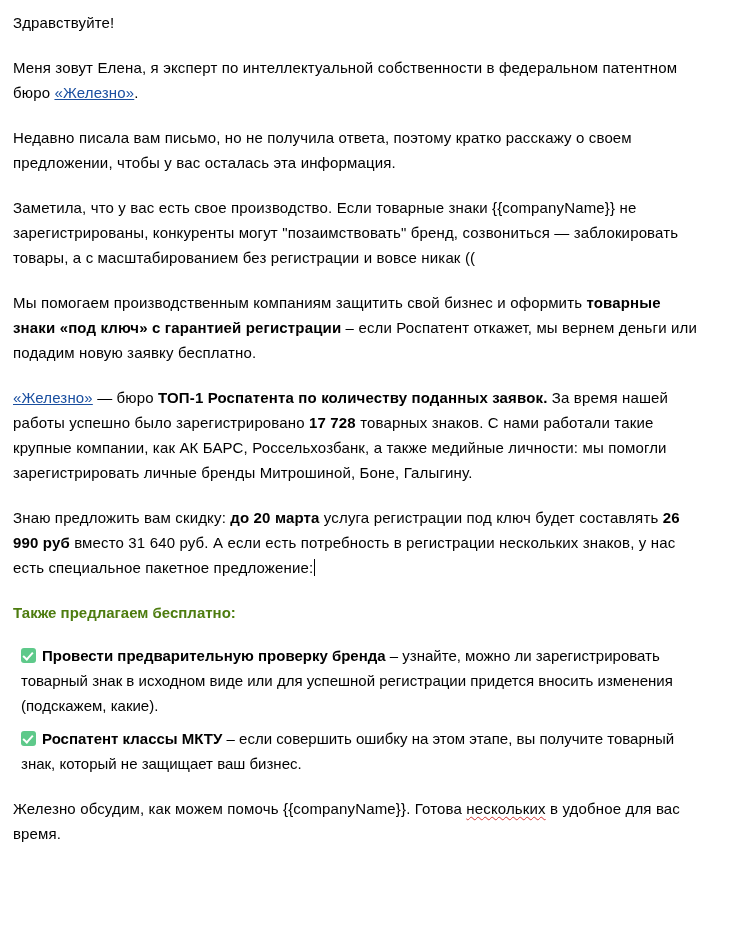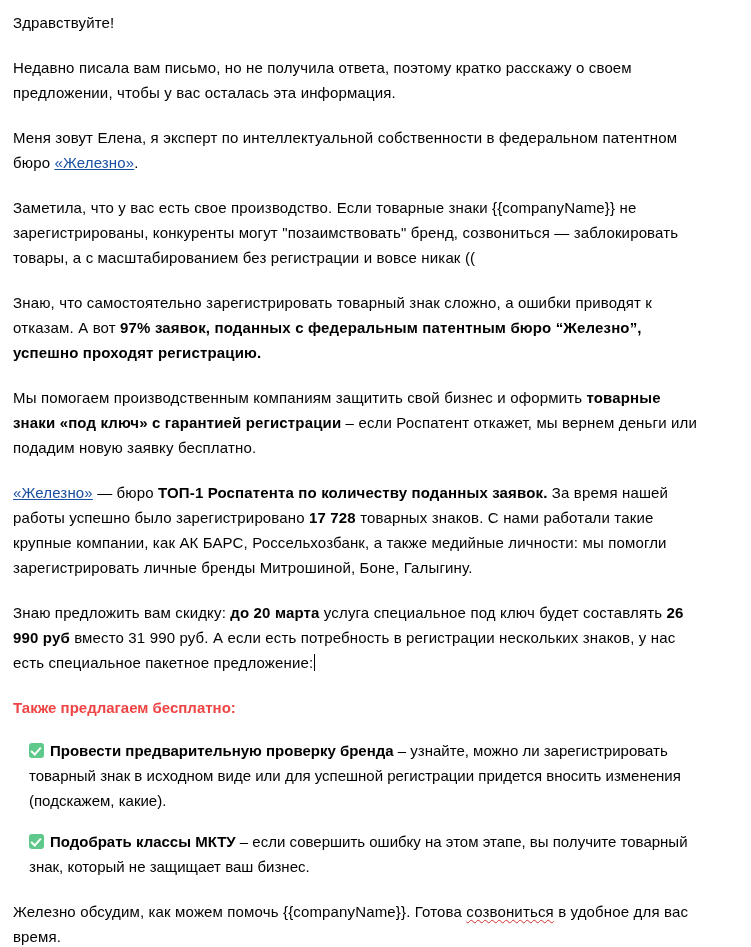--- a/index.html
+++ b/index.html
@@ -41,35 +41,35 @@
     color: #1a4fa0;
     text-decoration: underline;
     font-weight: normal;
   }
 
   .heading-line {
     margin: 16px 0 18px 0;
     font-size: 15px;
     line-height: 25px;
     font-weight: bold;
-    color: #ef4444;
+    color: #4d7c0f;
   }
 
   .bullet-list {
     margin: 0 0 20px 0;
     padding: 0;
     list-style: none;
   }
 
   .bullet-item {
     font-size: 15px;
     line-height: 25px;
     color: #000000;
     max-width: 690px;
-    margin: 16px;
+    margin: 8px;
   }
 
   .check-box {
     display: inline-block;
     width: 15px;
     height: 15px;
     border-radius: 3px;
     background: #5ec98a;
     position: relative;
     vertical-align: -2px;
@@ -106,52 +106,49 @@
 </style>
 </head>
 <body>
 
 <div class="email-body">
 
   <p class="para">
     <span>Здравствуйте!</span>
   </p>
 
-  <p class="para">Недавно писала вам письмо, но не получила ответа, поэтому кратко расскажу о своем предложении, чтобы у вас осталась эта информация.</p>
-
   <p class="para">
     <span>Меня зовут Елена, я эксперт по интеллектуальной собственности в федеральном патентном бюро </span><a class="inline-link" href="#">«Железно»</a><span>.</span>
   </p>
 
+  <p class="para">Недавно писала вам письмо, но не получила ответа, поэтому кратко расскажу о своем предложении, чтобы у вас осталась эта информация.</p>
+
   <p class="para">Заметила, что у вас есть свое производство. Если товарные знаки {{companyName}} не зарегистрированы, конкуренты могут "позаимствовать" бренд, созвониться — заблокировать товары, а с масштабированием без регистрации и вовсе никак ((</p>
 
-  <p class="para">
-    <span>Знаю, что самостоятельно зарегистрировать товарный знак сложно, а ошибки приводят к отказам. А вот </span><span class="bold">97% заявок, поданных с федеральным патентным бюро “Железно”, успешно проходят регистрацию.</span>
-  </p>
 
   <p class="para">
     <span>Мы помогаем производственным компаниям защитить свой бизнес и оформить </span><span class="bold">товарные знаки «под ключ» с гарантией регистрации</span><span> – если Роспатент откажет, мы вернем деньги или подадим новую заявку бесплатно.</span>
   </p>
 
   <p class="para">
     <a class="inline-link" href="#">«Железно»</a><span> — бюро </span><span class="bold">ТОП-1 Роспатента по количеству поданных заявок.</span><span> За время нашей работы успешно было зарегистрировано </span><span class="bold">17 728</span><span> товарных знаков. С нами работали такие крупные компании, как АК БАРС, Россельхозбанк, а также медийные личности: мы помогли зарегистрировать личные бренды Митрошиной, Боне, Галыгину.</span>
   </p>
 
   <p class="para">
-    <span>Знаю предложить вам скидку: </span><span class="bold">до 20 марта</span><span> услуга специальное под ключ будет составлять </span><span class="bold">26 990 руб</span><span> вместо 31 990 руб. А если есть потребность в регистрации нескольких знаков, у нас есть специальное пакетное предложение:</span><span class="caret"></span>
+    <span>Знаю предложить вам скидку: </span><span class="bold">до 20 марта</span><span> услуга регистрации под ключ будет составлять </span><span class="bold">26 990 руб</span><span> вместо 31 640 руб. А если есть потребность в регистрации нескольких знаков, у нас есть специальное пакетное предложение:</span><span class="caret"></span>
   </p>
 
   <p class="heading-line">Также предлагаем бесплатно:</p>
 
   <ul class="bullet-list">
     <li class="bullet-item">
       <span class="check-box"></span><span class="bold">Провести предварительную проверку бренда</span><span> – узнайте, можно ли зарегистрировать товарный знак в исходном виде или для успешной регистрации придется вносить изменения (подскажем, какие).</span>
     </li>
     <li class="bullet-item">
-      <span class="check-box"></span><span class="bold">Подобрать классы МКТУ</span><span> – если совершить ошибку на этом этапе, вы получите товарный знак, который не защищает ваш бизнес.</span>
+      <span class="check-box"></span><span class="bold">Роспатент классы МКТУ</span><span> – если совершить ошибку на этом этапе, вы получите товарный знак, который не защищает ваш бизнес.</span>
     </li>
   </ul>
 
   <p class="para">
-    <span>Железно обсудим, как можем помочь {{companyName}}. Готова </span><span class="spellcheck">созвониться</span><span> в удобное для вас время.</span>
+    <span>Железно обсудим, как можем помочь {{companyName}}. Готова </span><span class="spellcheck">нескольких</span><span> в удобное для вас время.</span>
   </p>
 
 </div>
 
 </body></html>

